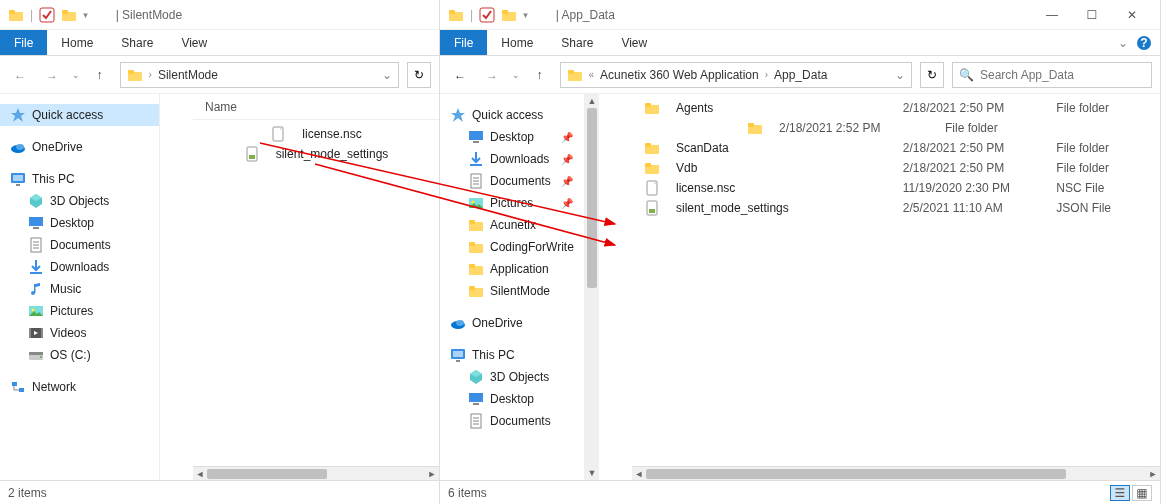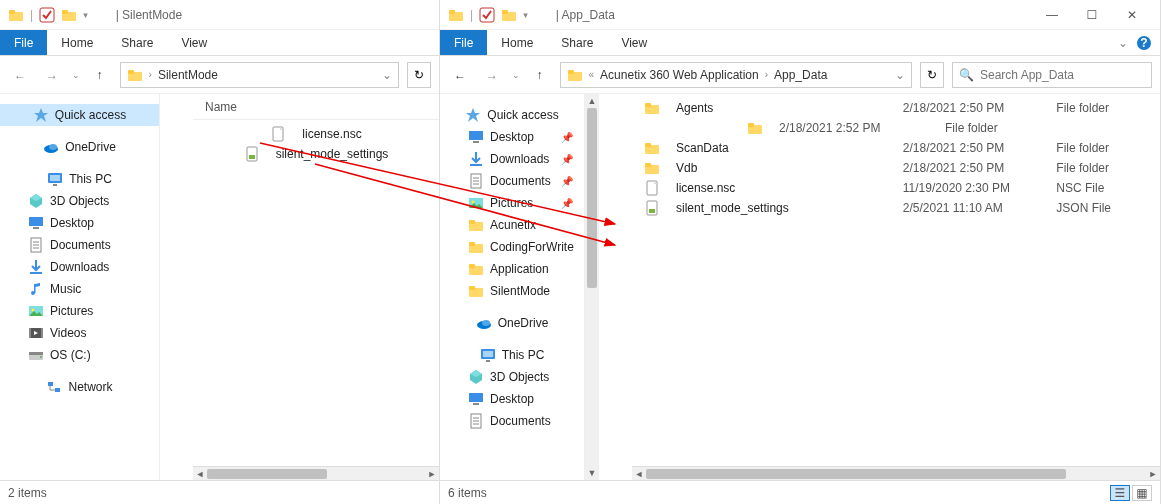--- a/index.html
+++ b/index.html
@@ -26,21 +26,21 @@
 .addr .chev { color: #888; font-size: 10px; }
 .addr .spacer { flex: 1; }
 .addr .drop { color: #888; }
 .refresh, .searchbox { height: 26px; border: 1px solid #ccc; display: flex; align-items: center; padding: 0 6px; }
 .searchbox { width: 200px; gap: 6px; color: #888; }
 .searchbox input { border: none; outline: none; flex: 1; color: #888; }
 .body { flex: 1; display: flex; overflow: hidden; }
 .nav { width: 160px; border-right: 1px solid #eee; overflow-y: auto; padding: 4px 0; }
 .nav.right-nav { width: 145px; }
 .nav .item { display: flex; align-items: center; gap: 6px; padding: 3px 10px; color: #222; }
-.nav .item.top { font-weight: normal; justify-content: center; }
+.nav .item.top { font-weight: normal; }
 .nav .item.indent1 { padding-left: 28px; }
 .nav .item svg { width: 16px; height: 16px; flex-shrink: 0; }
 .nav .group-space { height: 10px; }
 .content { flex: 1; display: flex; flex-direction: column; overflow: hidden; margin-left: 33px; }
 .headers { height: 26px; border-bottom: 1px solid #eee; display: flex; align-items: center; color: #555; padding: 0 12px; gap: 40px; }
 .headers .col { font-size: 12px; }
 .headers.right-headers .col.name { width: 230px; }
 .headers.right-headers .col.date { width: 150px; }
 .headers.right-headers .col.type { width: 100px; }
 .filelist { flex: 1; overflow: auto; padding: 4px 0; }

